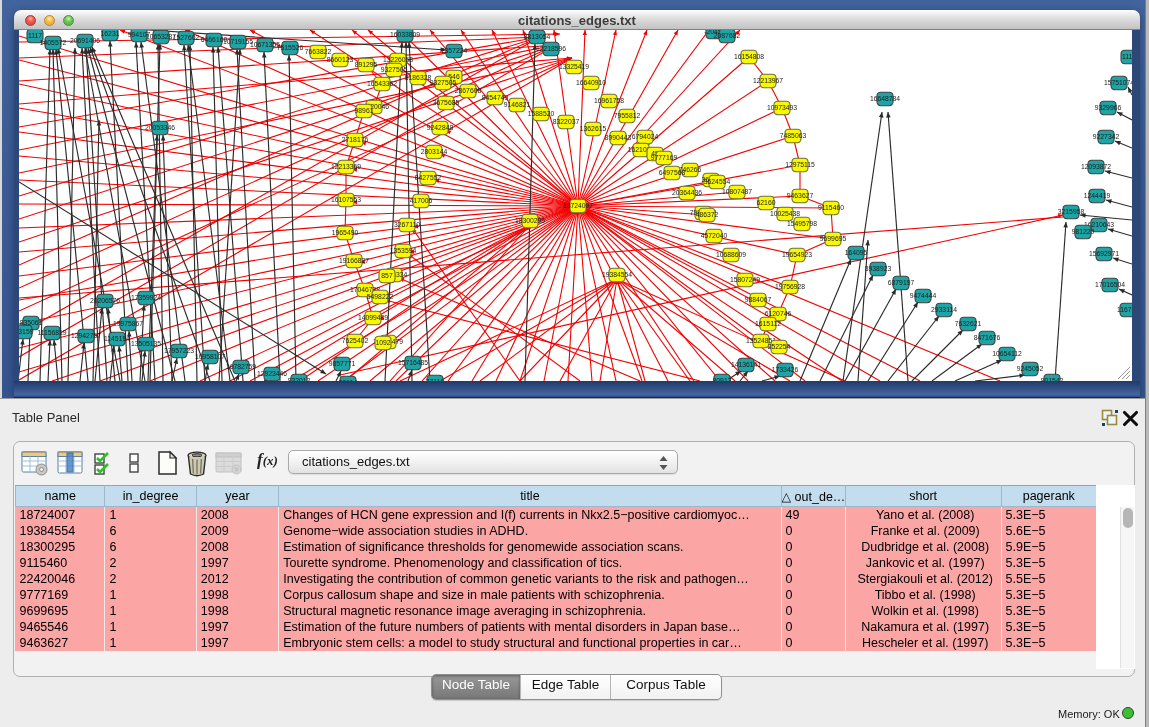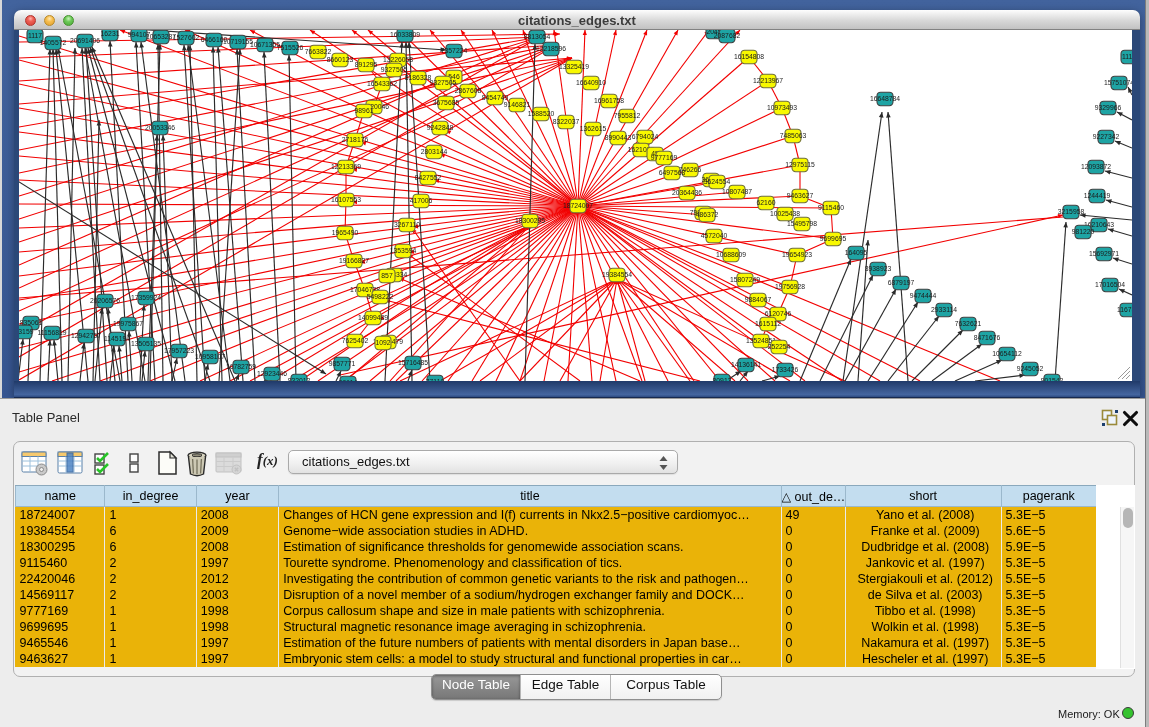--- a/index.html
+++ b/index.html
@@ -19,21 +19,21 @@
 .panel {position:absolute;left:0;top:398px;width:1149px;height:329px;background:#ededed;border-top:1px solid #9a9a9a;}
 .ptitle {position:absolute;left:12px;top:410px;font-size:13px;color:#2a2a2a;}
 .pico {position:absolute;top:409px;}
 .container {position:absolute;left:13px;top:441px;width:1122px;height:236px;border:1px solid #b0b0b0;border-radius:7px;background:#f2f2f2;}
 .toolbar {position:absolute;left:0;top:0;width:100%;height:42px;}
 .ticon {position:absolute;top:7px;}
 .combo {position:absolute;left:274px;top:8px;width:390px;height:24px;border:1px solid #a9a9a9;border-radius:5px;
   background:linear-gradient(#ffffff,#efefef 60%,#e2e2e2);font-size:13px;color:#111;line-height:22px;padding-left:13px;
   box-shadow:0 1px 1px rgba(0,0,0,0.08);}
 .combo svg {position:absolute;right:8px;top:4px;}
-table.data {position:absolute;left:1px;top:43px;border-collapse:collapse;table-layout:fixed;width:1082px;font-size:12.5px;color:#000;background:#eab308;}
+table.data {position:absolute;left:1px;top:43px;border-collapse:collapse;table-layout:fixed;width:1082px;font-size:12.5px;color:#000;background:#fca5a5;}
 table.data th {white-space:nowrap;overflow:hidden;background:#c3ddef;border:1px solid #9bb8cc;border-top:1px solid #8aa8bc;font-weight:normal;font-size:12.5px;height:21px;padding:0;}
 table.data td {height:16px;padding:0 0 0 4px;white-space:nowrap;overflow:hidden;border-right:1px solid #ebebeb;}
 td.c1 {width:89px;} td.c2 {width:91px;} td.c3 {width:82px;margin-left:44px;} td.c4 {width:500px;}
 td.c5 {width:64px;} td.c6 {width:155px;text-align:center;} td.c7 {width:95px;}
 .vscroll {position:absolute;left:1106px;top:65px;width:14px;height:161px;background:#f6f6f6;border-left:1px solid #e0e0e0;}
 .vthumb {position:absolute;left:1.5px;top:1px;width:10px;height:20px;background:#b6b6b6;border-radius:5px;}
 .tabbar {position:absolute;left:431px;top:674px;height:26px;display:flex;border:1px solid #8f8f8f;border-radius:5px;overflow:hidden;
   background:linear-gradient(#ffffff,#f1f1f1);box-shadow:0 1px 1px rgba(0,0,0,0.15);}
 .tab {font-size:13.5px;color:#111;line-height:19px;text-align:center;}
 .tab.sel {background:linear-gradient(#989898,#777777);color:#fff;box-shadow:inset 0 1px 3px rgba(0,0,0,0.4);}
@@ -874,29 +874,20 @@
 <tr>
           <td class="c1">22420046</td>
           <td class="c2">2</td>
           <td class="c3">2012</td>
           <td class="c4">Investigating the contribution of common genetic variants to the risk and pathogen…</td>
           <td class="c5">0</td>
           <td class="c6">Stergiakouli et al. (2012)</td>
           <td class="c7">5.5E−5</td>
         </tr>
 <tr>
-          <td class="c1">14569117</td>
-          <td class="c2">2</td>
-          <td class="c3">2003</td>
-          <td class="c4">Disruption of a novel member of a sodium/hydrogen exchanger family and DOCK…</td>
-          <td class="c5">0</td>
-          <td class="c6">de Silva et al. (2003)</td>
-          <td class="c7">5.3E−5</td>
-        </tr>
-<tr>
           <td class="c1">9777169</td>
           <td class="c2">1</td>
           <td class="c3">1998</td>
           <td class="c4">Corpus callosum shape and size in male patients with schizophrenia.</td>
           <td class="c5">0</td>
           <td class="c6">Tibbo et al. (1998)</td>
           <td class="c7">5.3E−5</td>
         </tr>
 <tr>
           <td class="c1">9699695</td>

